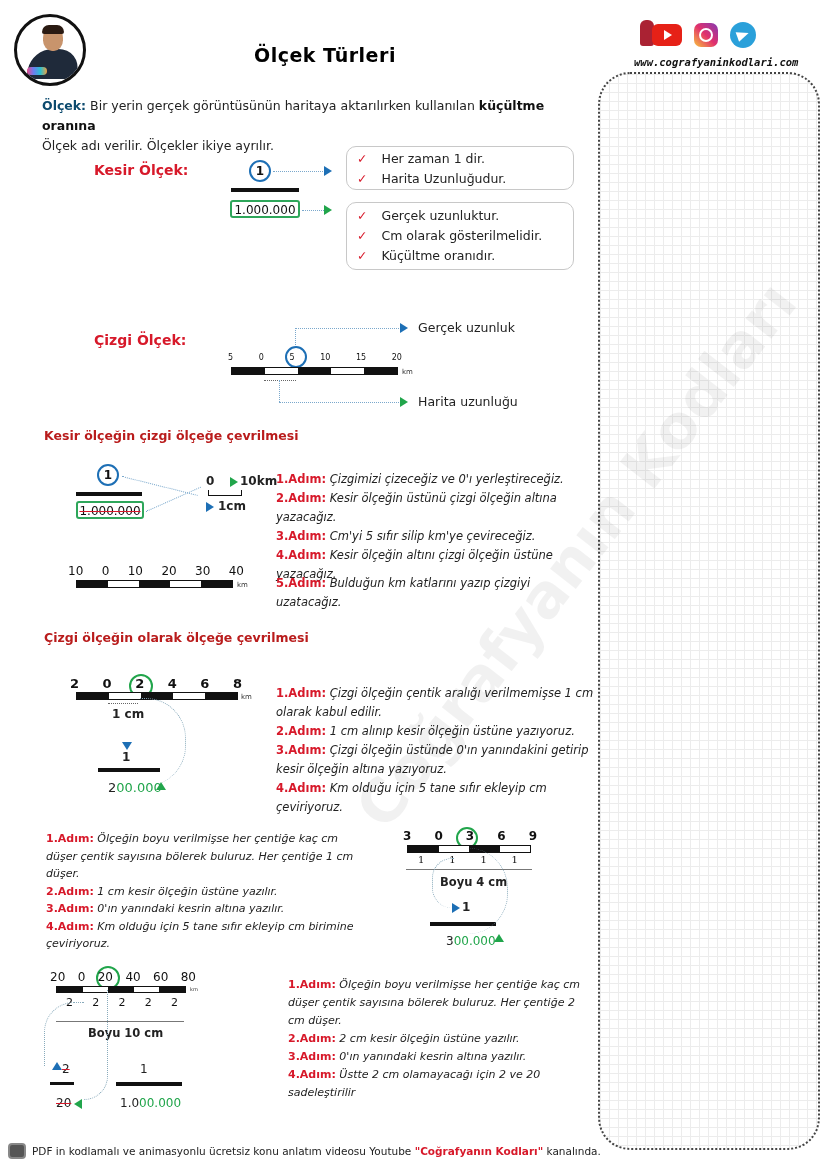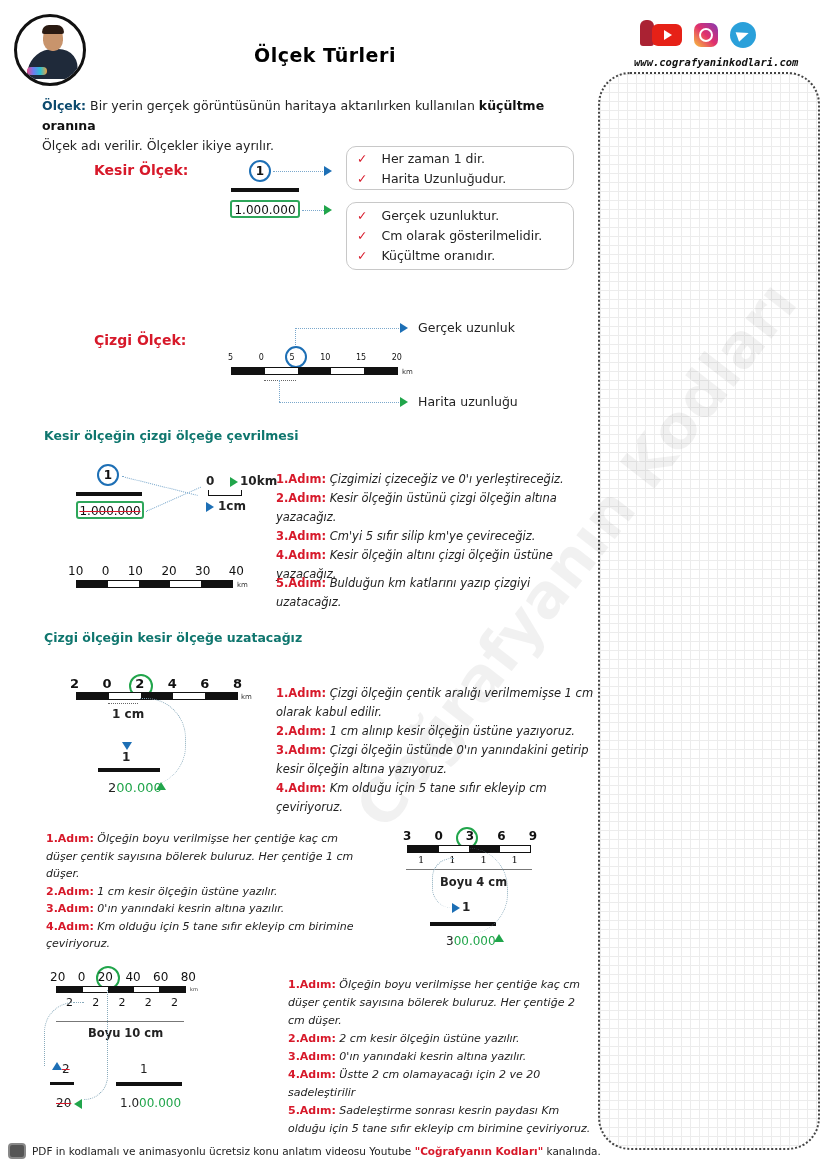--- a/index.html
+++ b/index.html
@@ -31,21 +31,21 @@
     background-color: #fff;
     background-image: linear-gradient(#ececec 1px, transparent 1px), linear-gradient(90deg, #ececec 1px, transparent 1px);
     background-size: 9px 9px; }
 
   
   .intro { left: 42px; top: 96px; width: 550px; font-size: 12.5px; line-height: 20px; color: #222; }
   .intro .kw { color: #0c4a6e; font-weight: bold; }
   .intro b { color: #111; }
 
   .red-label { color: #d7192a; font-weight: bold; font-size: 14px; }
-  .blue-head { color: #0f766e; font-weight: bold; font-size: 12.5px; }
+  .blue-head { color: #b91c1c; font-weight: bold; font-size: 12.5px; }
 
   
   .circle-num { border: 2px solid #1d6fb5; border-radius: 50%; text-align: center; font-weight: bold; font-size: 12px; color: #111; background: #fff; }
   .bar { background: #111; height: 4px; }
   .greenbox { border: 2px solid #2ea65a; border-radius: 3px; font-size: 12px; color: #111; text-align: center; line-height: 16px; background: #fff; }
   .dot-line { border-top: 1.5px dotted #7aa8cc; height: 0; }
   .dot-vline { border-left: 1.5px dotted #7aa8cc; width: 0; }
   .arr-blue { width: 0; height: 0; border-left: 8px solid #1d6fb5; border-top: 5px solid transparent; border-bottom: 5px solid transparent; }
   .arr-green { width: 0; height: 0; border-left: 8px solid #21a54b; border-top: 5px solid transparent; border-bottom: 5px solid transparent; }
   .info-box { border: 1.5px solid #c8c8c8; border-radius: 10px; background: #fff; padding: 4px 10px; }
@@ -182,21 +182,21 @@
     <span class="w"></span>
     <span class="b"></span>
     <span class="w"></span>
     <span class="b"></span>
 </div>
 <div class="abs km" style="left:237px;top:581px;">km</div>
 <div class="abs steps" style="left:276px;top:574px;width:320px;">
   <span class="s">5.Adım:</span><span> Bulduğun km katlarını yazıp çizgiyi uzatacağız.</span>
 </div>
 
-<div class="abs blue-head" style="left:44px;top:630px;">Çizgi ölçeğin kesir ölçeğe uzatacağız</div>
+<div class="abs blue-head" style="left:44px;top:630px;">Çizgi ölçeğin olarak ölçeğe çevrilmesi</div>
 <div class="abs circle-num" style="left:129px;top:674px;width:24px;height:24px;border-color:#21a54b;"></div>
 <div class="abs tick-labels" style="left:70px;top:676px;width:172px;font-size:13px;font-weight:bold;">
   <span>2</span>
     <span>0</span>
     <span>2</span>
     <span>4</span>
     <span>6</span>
     <span>8</span>
 </div>
 <div class="abs scale" style="left:76px;top:692px;width:162px;">
@@ -295,21 +295,20 @@
 <div class="abs bar" style="left:116px;top:1082px;width:66px;"></div>
 <div class="abs" style="left:120px;top:1096px;font-size:12px;"><span>1.0</span><span class="green-t">00.000</span></div>
 <div class="abs" style="left:44px;top:1002px;width:40px;height:64px;border-left:1.5px dotted #8ab;border-top:1.5px dotted #8ab;border-radius:30px 0 0 0;"></div>
 <div class="abs" style="left:84px;top:990px;width:24px;height:110px;border-right:1.5px dotted #8ab;border-bottom:1.5px dotted #8ab;border-radius:0 0 24px 0;"></div>
 
 <div class="abs steps" style="left:288px;top:976px;width:306px;font-size:11px;line-height:18px;">
   <div><span class="s">1.Adım:</span><span> Ölçeğin boyu verilmişse her çentiğe kaç cm düşer çentik sayısına bölerek buluruz. Her çentiğe 2 cm düşer.</span></div>
   <div><span class="s">2.Adım:</span><span> 2 cm kesir ölçeğin üstüne yazılır.</span></div>
   <div><span class="s">3.Adım:</span><span> 0'ın yanındaki kesrin altına yazılır.</span></div>
   <div><span class="s">4.Adım:</span><span> Üstte 2 cm olamayacağı için 2 ve 20 sadeleştirilir</span></div>
-  <div><span class="s">5.Adım:</span><span> Sadeleştirme sonrası kesrin paydası Km olduğu için 5 tane sıfır ekleyip cm birimine çeviriyoruz.</span></div>
 </div>
 
 <div class="abs footer">
   <div class="tv"></div>
   <span>
     <span>PDF in kodlamalı ve animasyonlu ücretsiz konu anlatım videosu Youtube </span><span class="ch">"Coğrafyanın Kodları"</span><span> kanalında.</span>
   </span>
 </div>
 
 </body></html>

